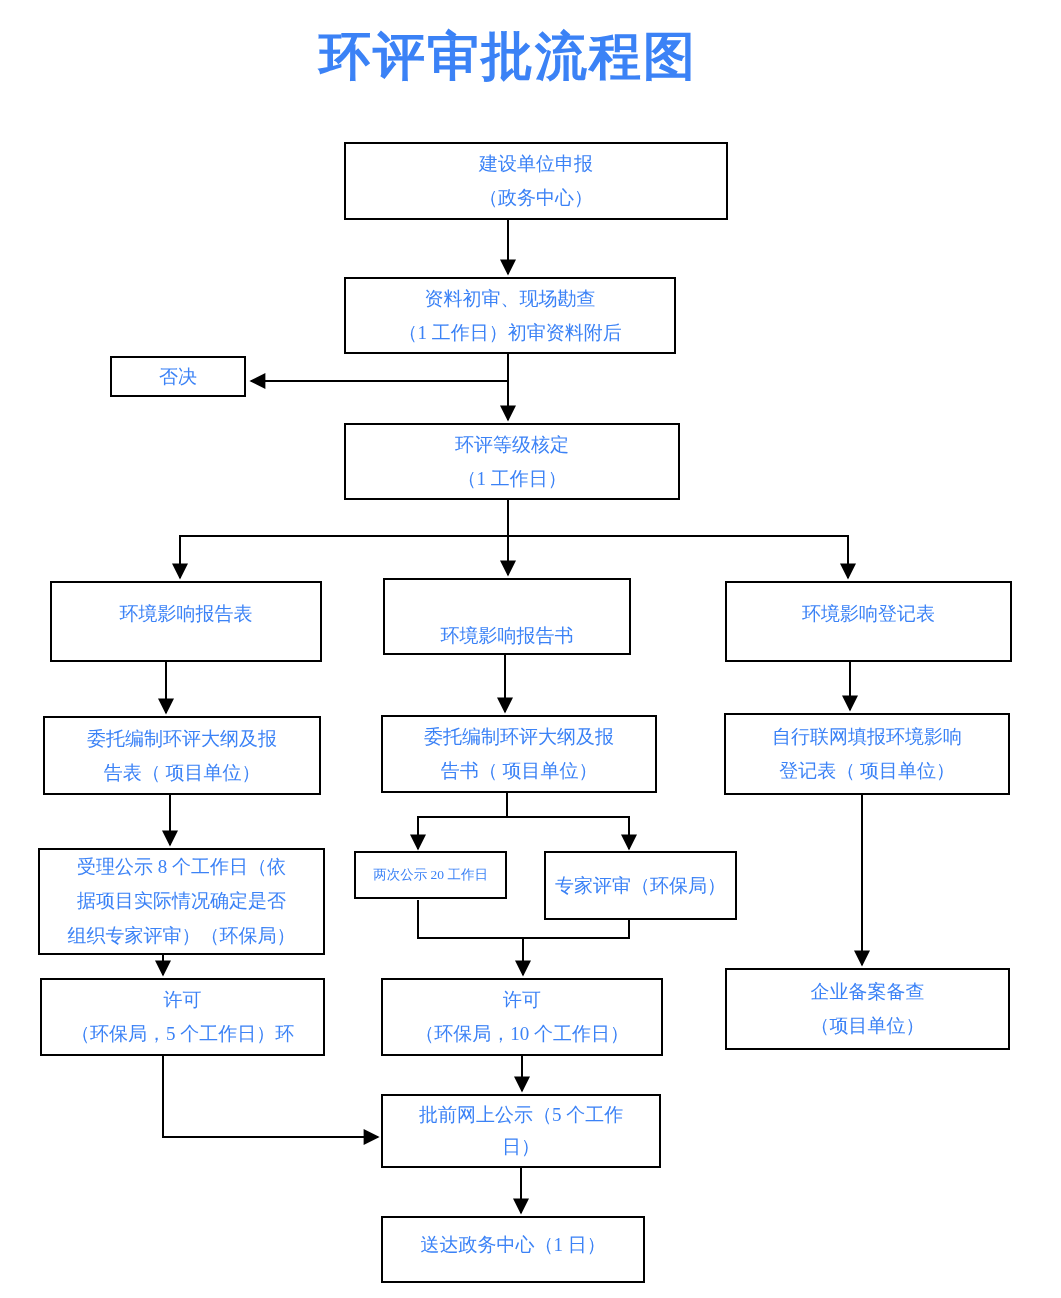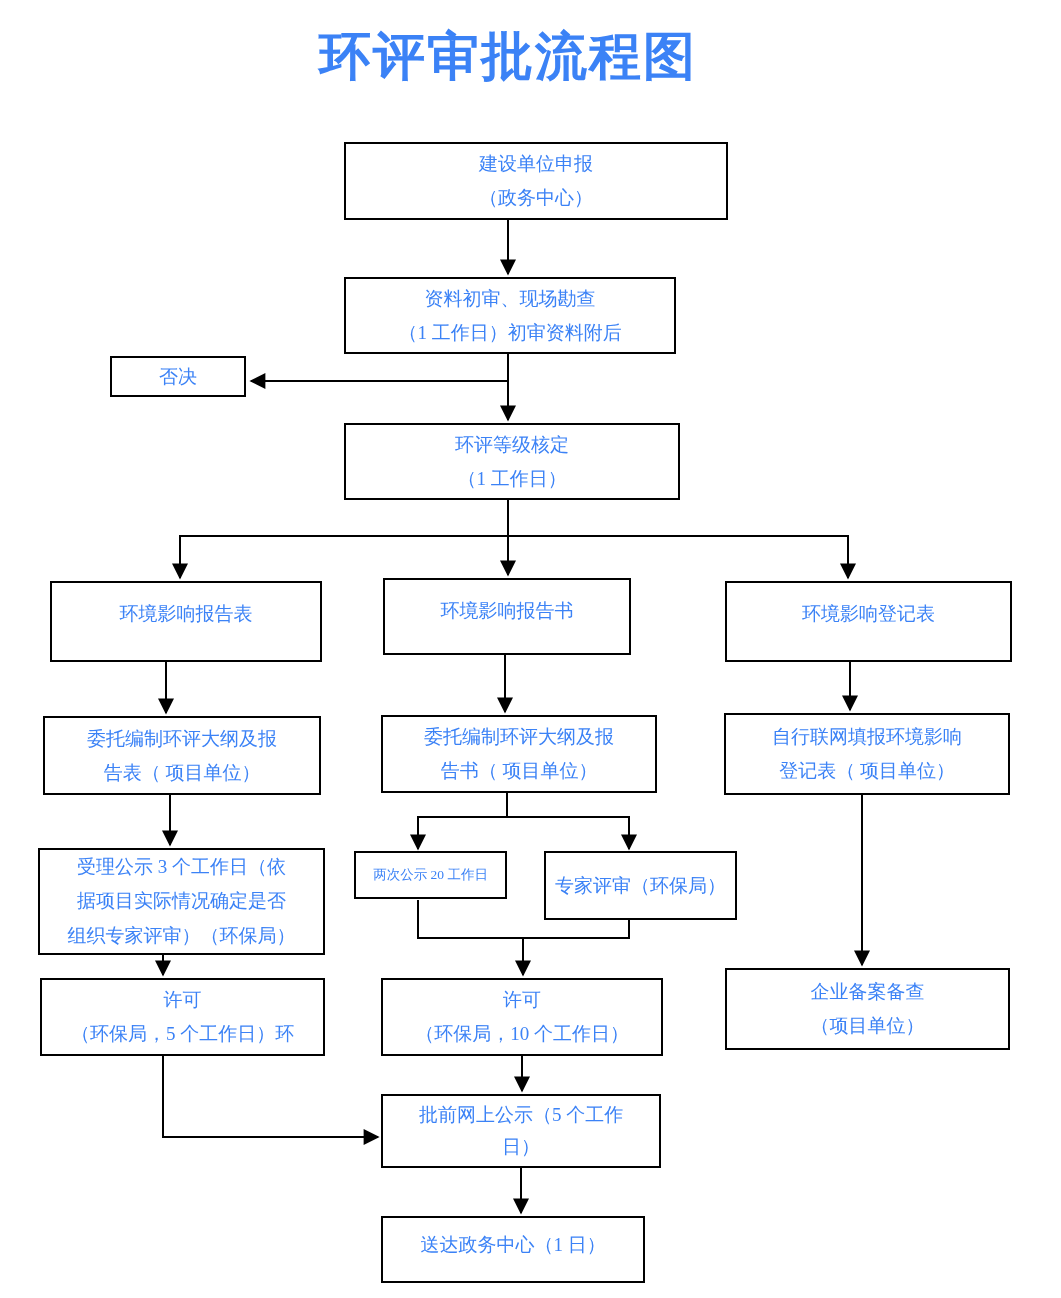--- a/index.html
+++ b/index.html
@@ -103,21 +103,21 @@
 
   <div class="box" style="left:344px; top:423px; width:336px; height:77px;">
     <div class="ln">环评等级核定</div>
     <div class="ln">（1 工作日）</div>
   </div>
 
   <div class="box" style="left:50px; top:581px; width:272px; height:81px; justify-content:flex-start; padding-top:14px;">
     <div class="ln">环境影响报告表</div>
   </div>
 
-  <div class="box" style="left:383px; top:578px; width:248px; height:77px; justify-content:flex-start; padding-top:14px;">
+  <div class="box" style="left:383px; top:578px; width:248px; height:77px; justify-content:flex-end; padding-top:14px;">
     <div class="ln">环境影响报告书</div>
   </div>
 
   <div class="box" style="left:725px; top:581px; width:287px; height:81px; justify-content:flex-start; padding-top:14px;">
     <div class="ln">环境影响登记表</div>
   </div>
 
   <div class="box" style="left:43px; top:716px; width:278px; height:79px;">
     <div class="ln">委托编制环评大纲及报</div>
     <div class="ln">告表（ 项目单位）</div>
@@ -127,21 +127,21 @@
     <div class="ln">委托编制环评大纲及报</div>
     <div class="ln">告书（ 项目单位）</div>
   </div>
 
   <div class="box" style="left:724px; top:713px; width:286px; height:82px;">
     <div class="ln">自行联网填报环境影响</div>
     <div class="ln">登记表（ 项目单位）</div>
   </div>
 
   <div class="box" style="left:38px; top:848px; width:287px; height:107px; line-height:1.82;">
-    <div class="ln">受理公示 3 个工作日（依</div>
+    <div class="ln">受理公示 8 个工作日（依</div>
     <div class="ln">据项目实际情况确定是否</div>
     <div class="ln">组织专家评审）（环保局）</div>
   </div>
 
   <div class="box small" style="left:354px; top:851px; width:153px; height:48px;">
     <div class="ln">两次公示 20 工作日</div>
   </div>
 
   <div class="box" style="left:544px; top:851px; width:193px; height:69px;">
     <div class="ln">专家评审（环保局）</div>

